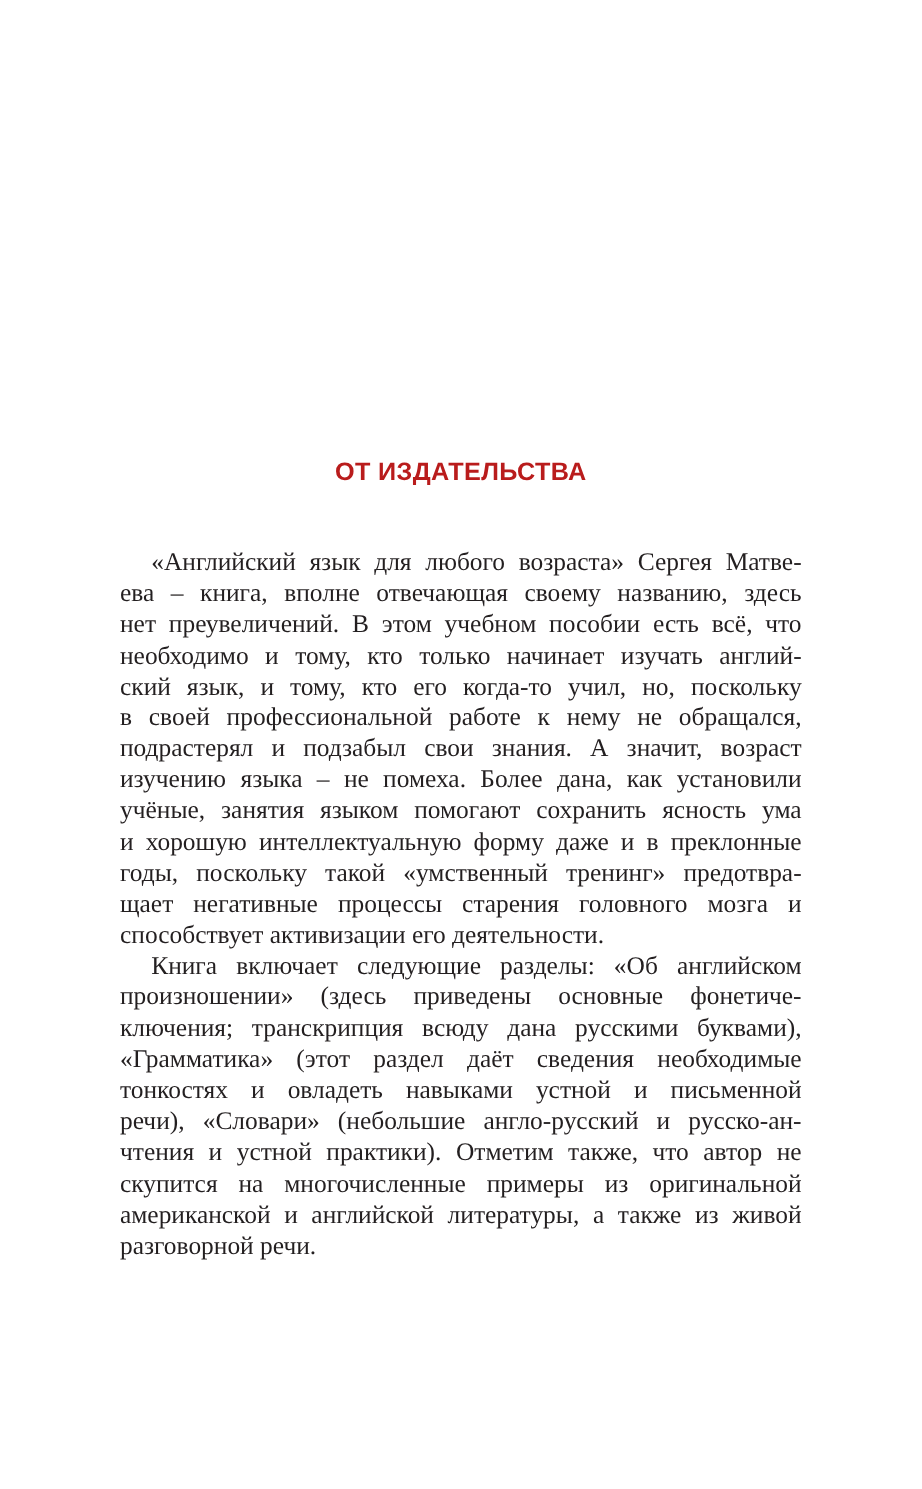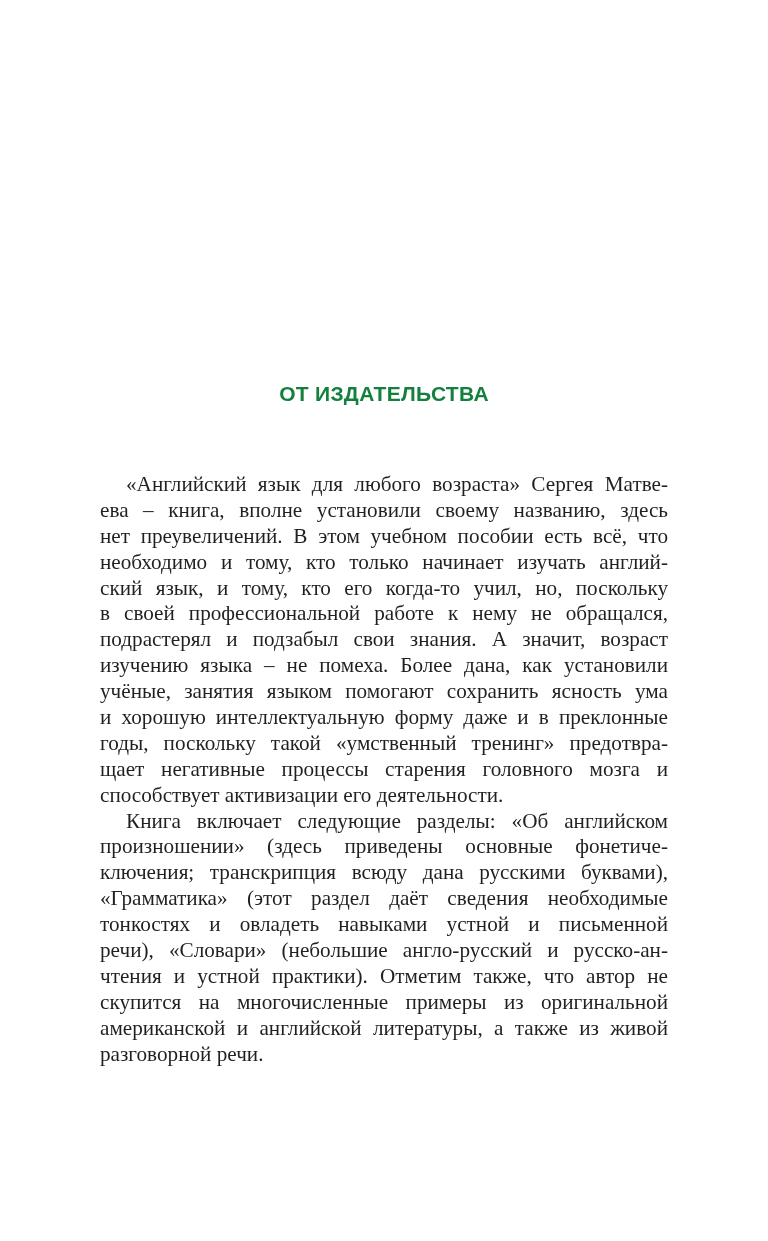--- a/index.html
+++ b/index.html
@@ -25,25 +25,25 @@
     position: absolute;
     top: 382px;
     left: 0;
     width: 768px;
     text-align: center;
     font-family: "Liberation Sans", sans-serif;
     font-weight: bold;
     font-size: 21px;
     letter-spacing: 0.3px;
     margin: 0;
-    color: #15803d;
+    color: #b91c1c;
   }
   .body-text {
     position: absolute;
-    top: 472px;
+    top: 456px;
     left: 100px;
     width: 568px;
     font-family: "Liberation Serif", serif;
     font-size: 21.2px;
     line-height: 25.9px;
     color: #231f20;
   }
   .line {
     display: block;
     white-space: nowrap;
@@ -60,21 +60,21 @@
 </style>
 </head>
 <body>
 
 <div class="page">
   <h1 class="heading">ОТ ИЗДАТЕЛЬСТВА</h1>
 
   <div class="body-text">
     <div>
       <span class="line indent">«Английский язык для любого возраста» Сергея Матве-</span>
-      <span class="line">ева – книга, вполне установили своему названию, здесь</span>
+      <span class="line">ева – книга, вполне отвечающая своему названию, здесь</span>
       <span class="line">нет преувеличений. В этом учебном пособии есть всё, что</span>
       <span class="line">необходимо и тому, кто только начинает изучать англий-</span>
       <span class="line">ский язык, и тому, кто его когда-то учил, но, поскольку</span>
       <span class="line">в своей профессиональной работе к нему не обращался,</span>
       <span class="line">подрастерял и подзабыл свои знания. А значит, возраст</span>
       <span class="line">изучению языка – не помеха. Более дана, как установили</span>
       <span class="line">учёные, занятия языком помогают сохранить ясность ума</span>
       <span class="line">и хорошую интеллектуальную форму даже и в преклонные</span>
       <span class="line">годы, поскольку такой «умственный тренинг» предотвра-</span>
       <span class="line">щает негативные процессы старения головного мозга и</span>

